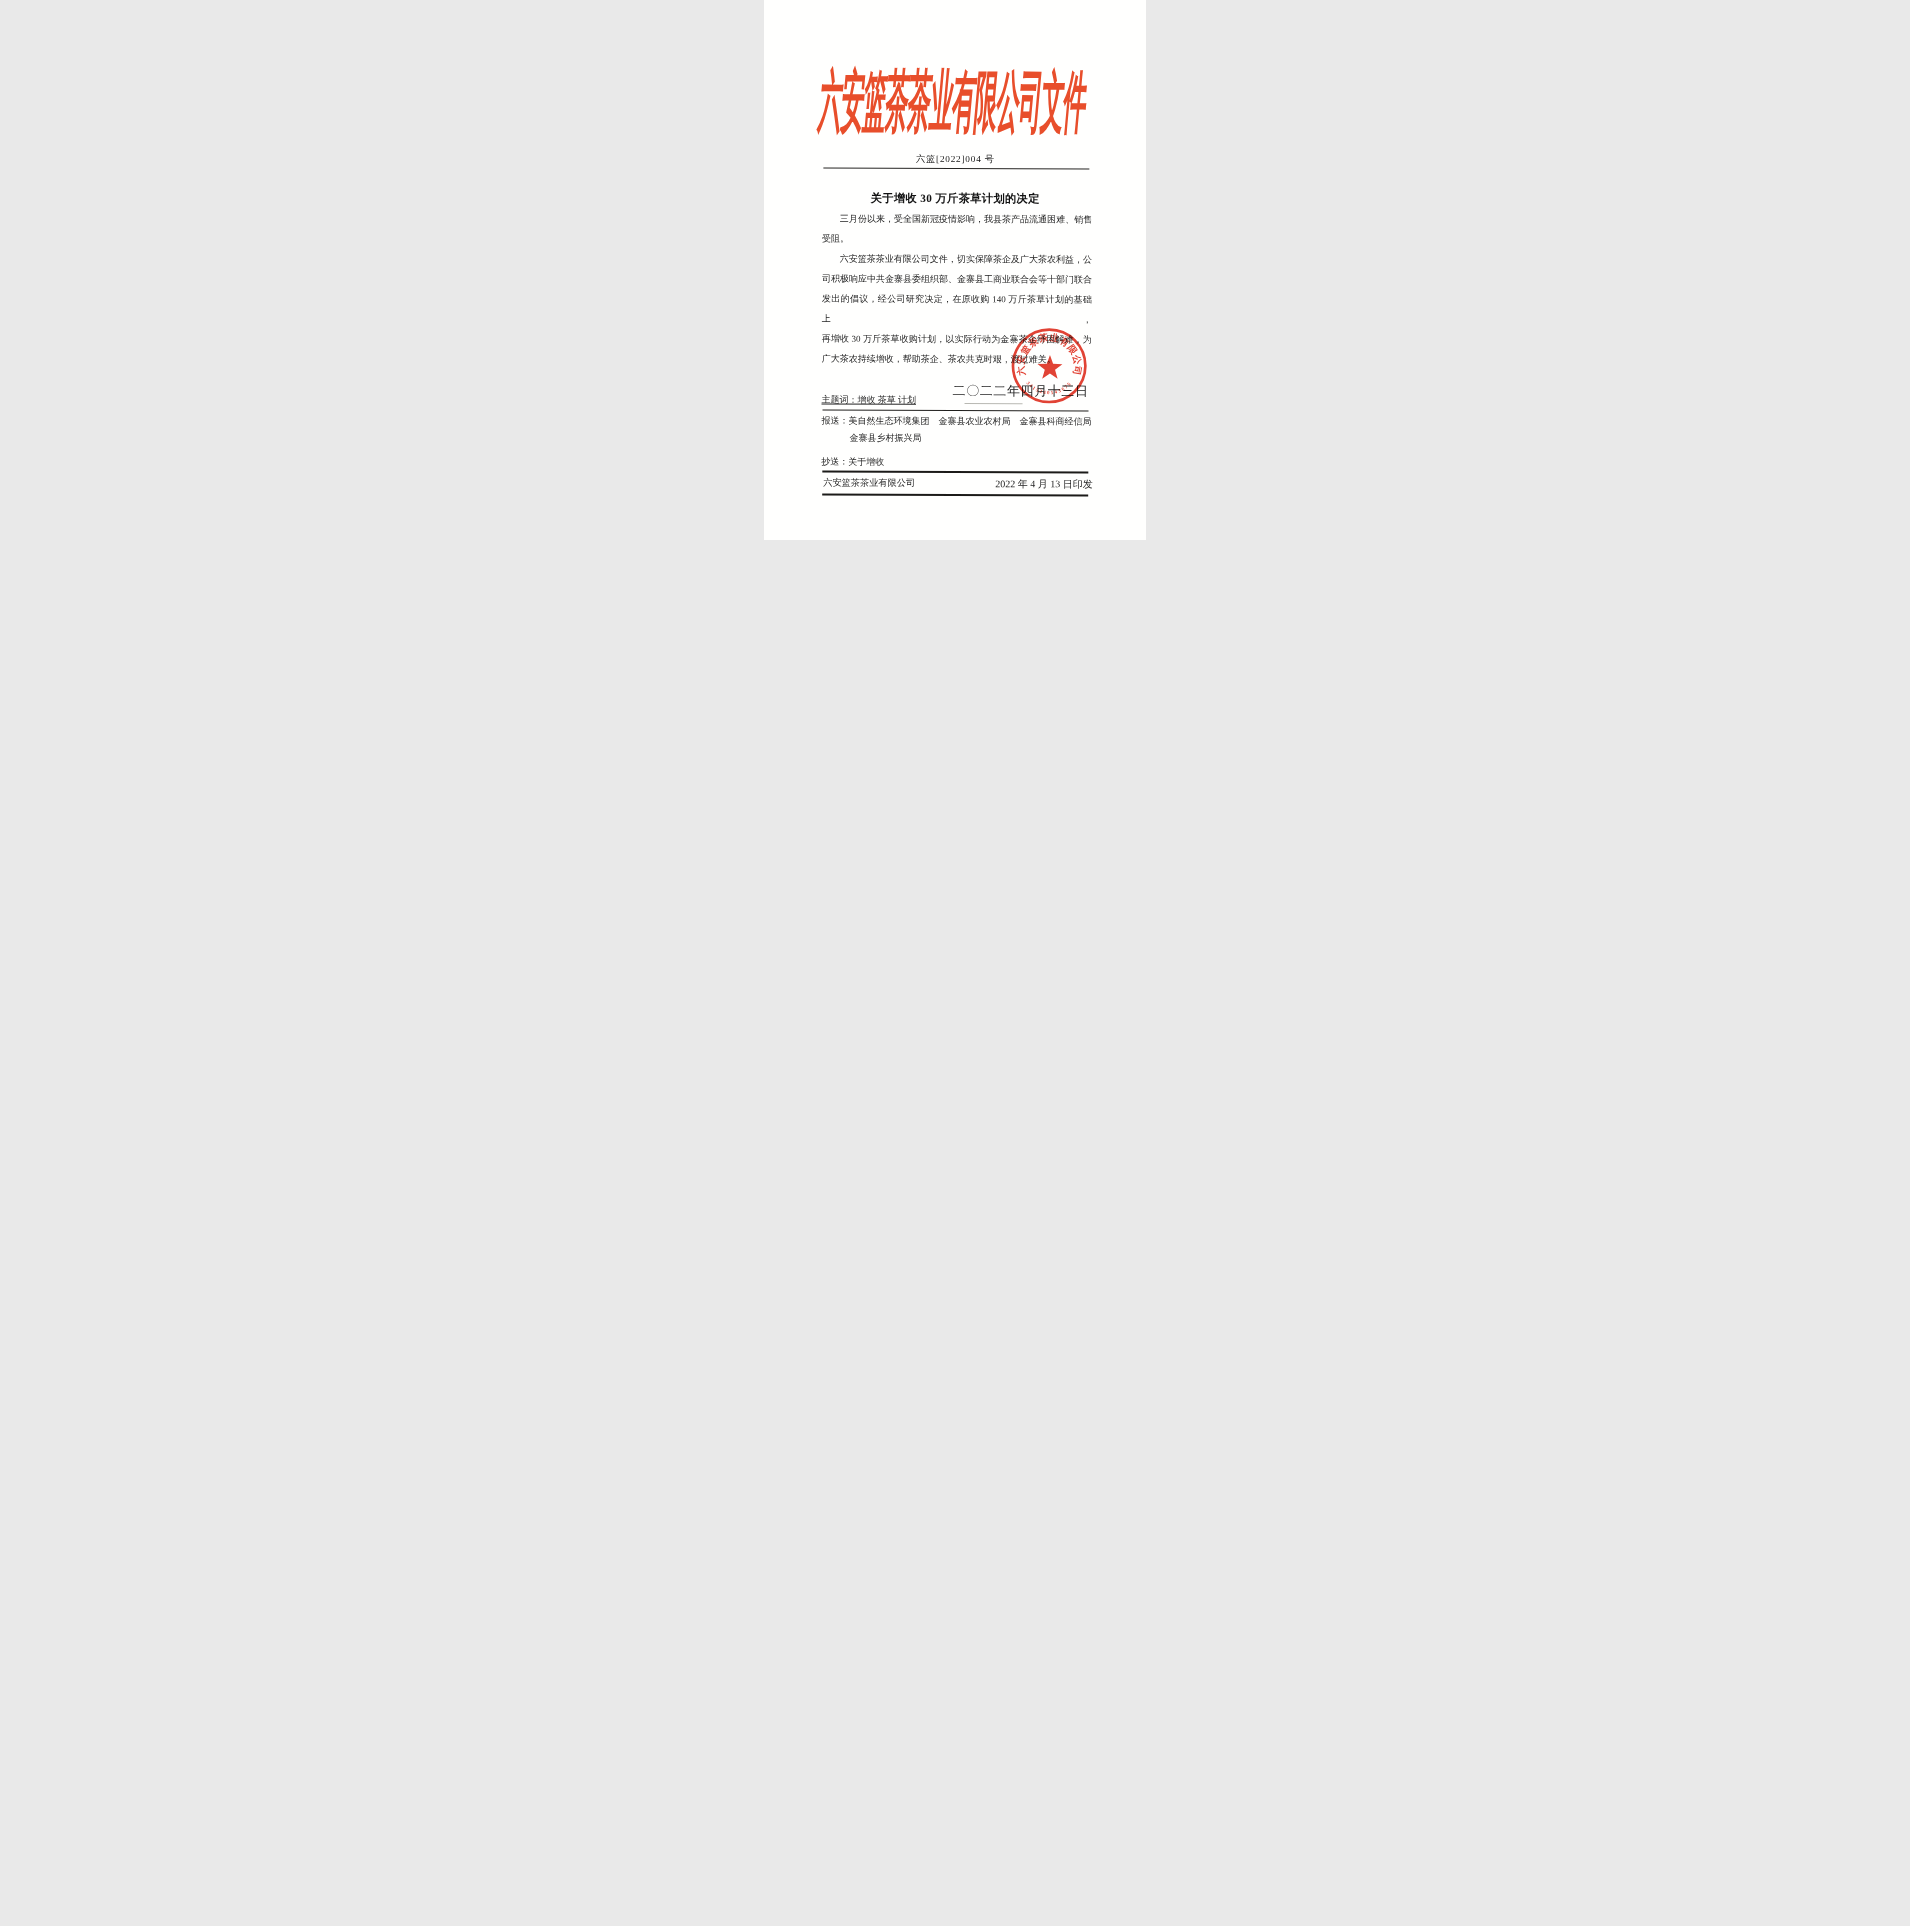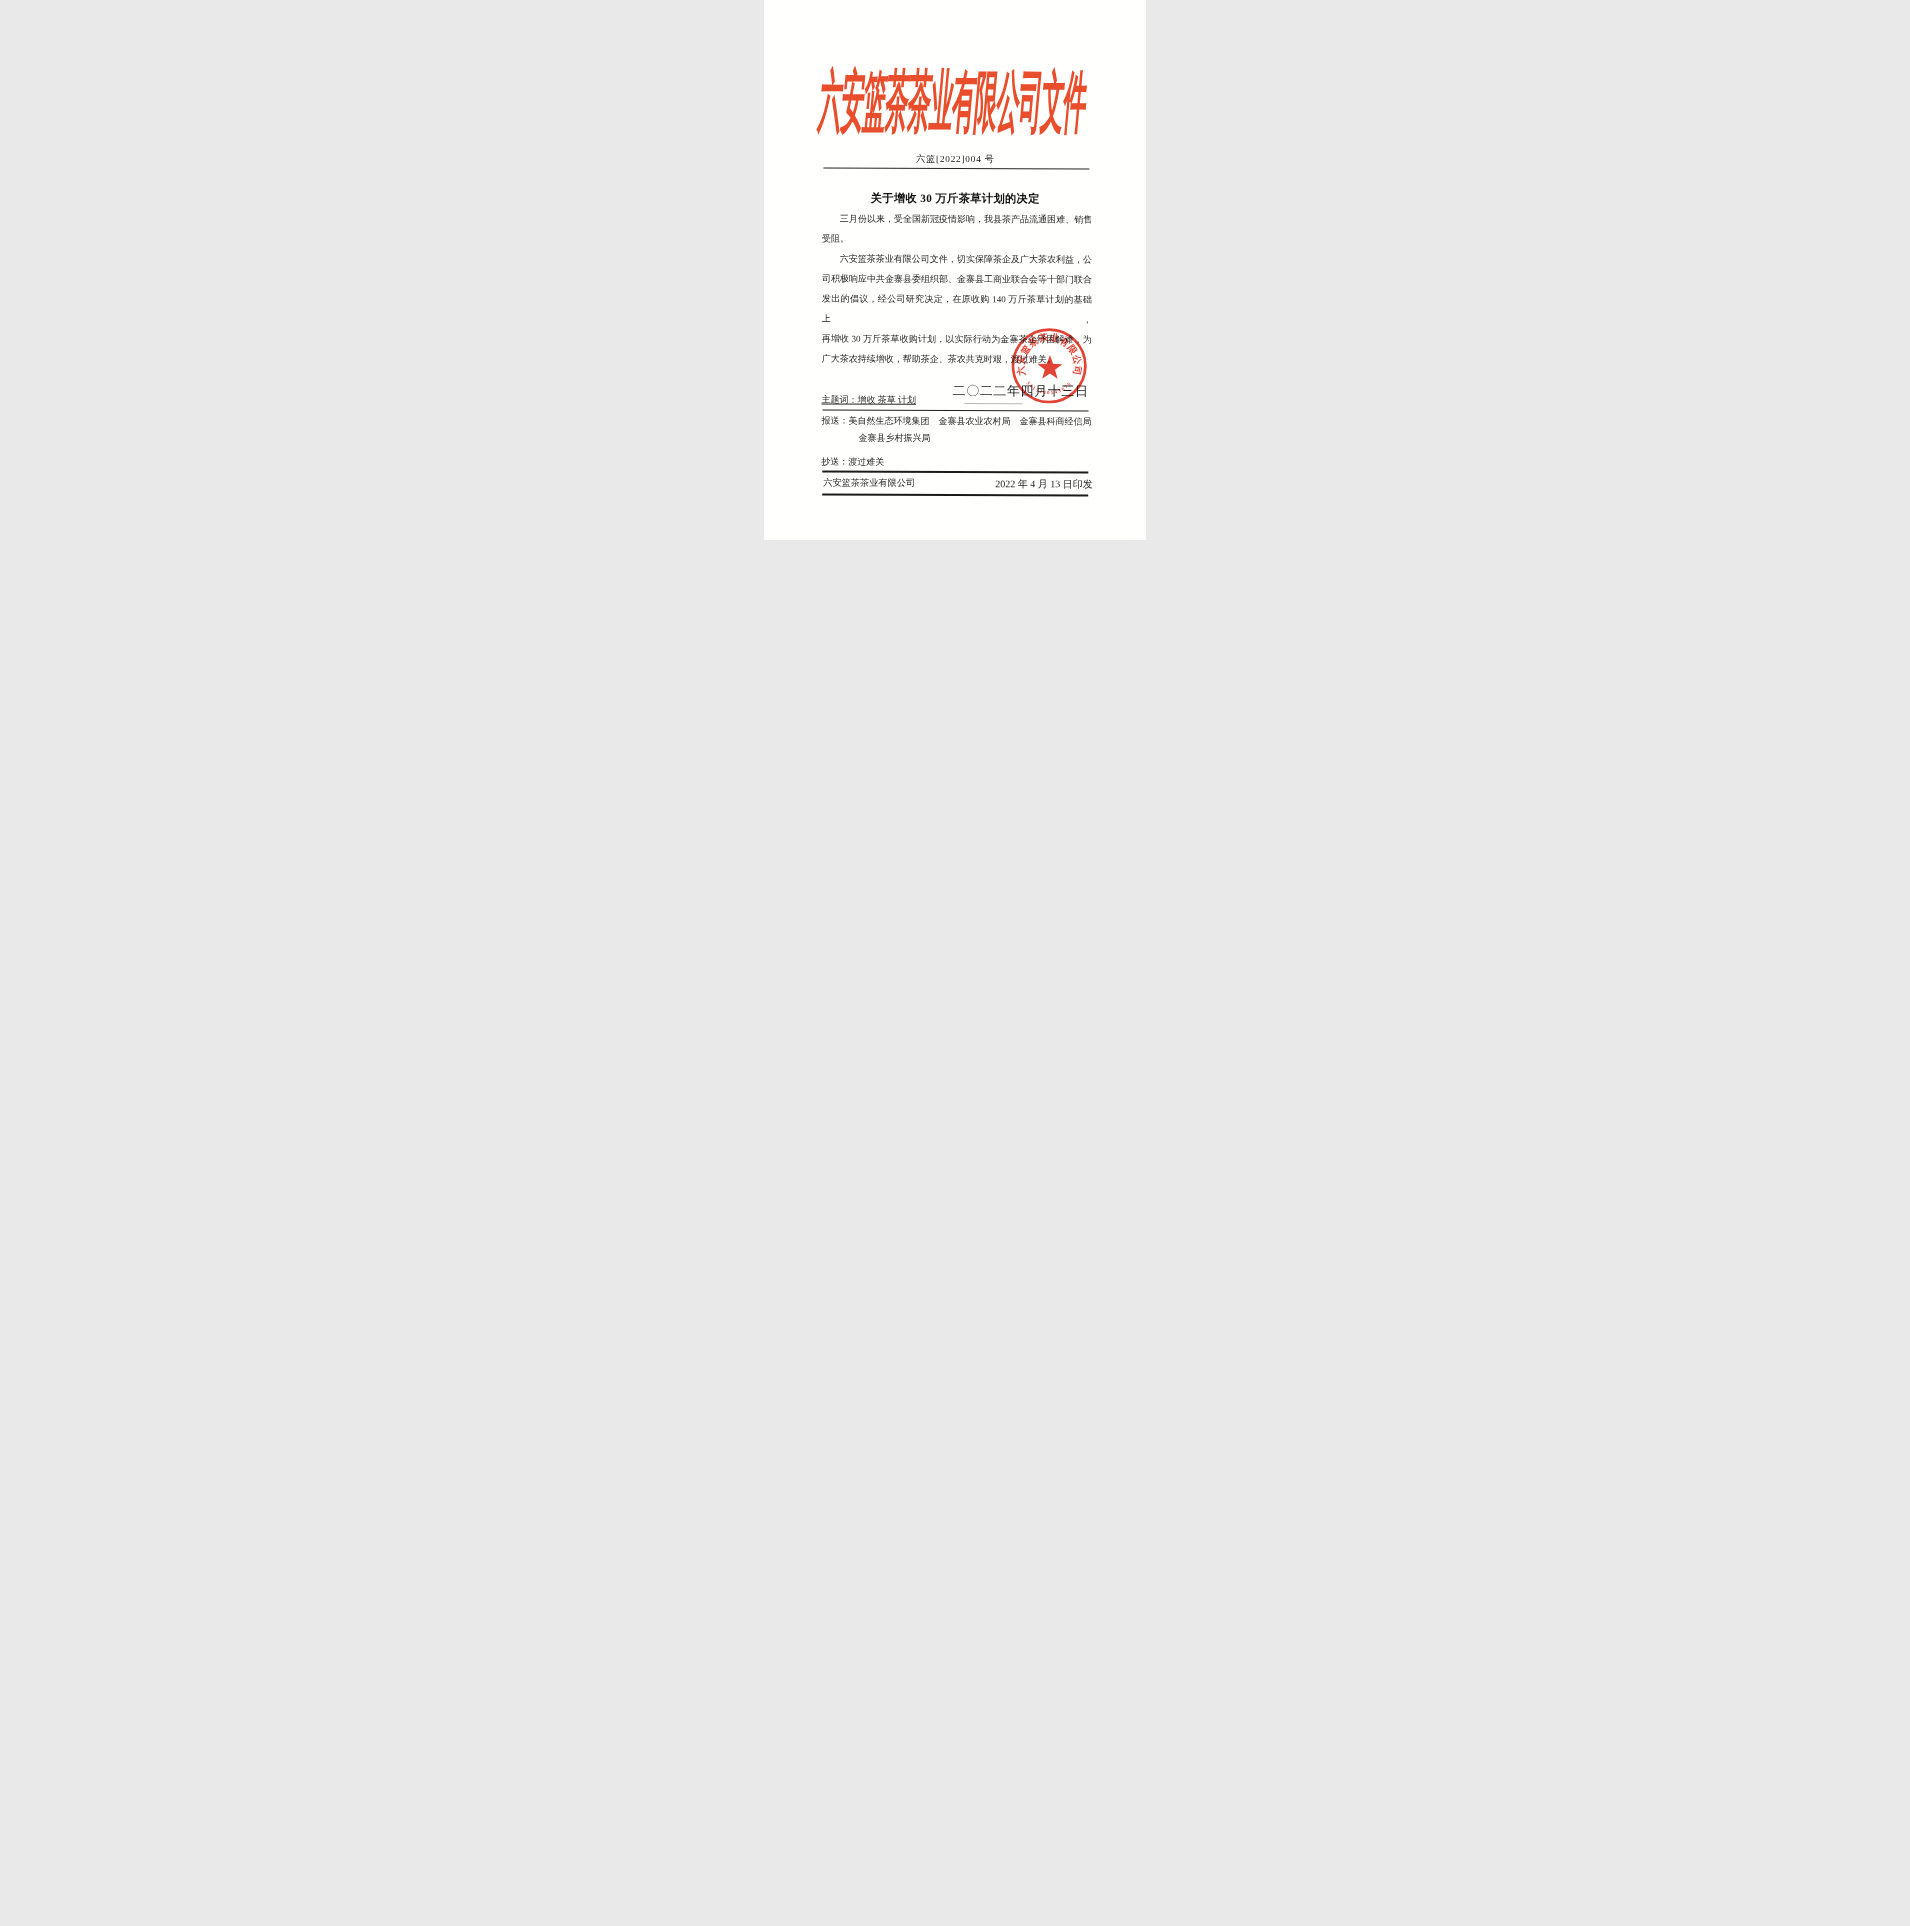--- a/index.html
+++ b/index.html
@@ -71,21 +71,21 @@
   }
   .seal svg{display:block;width:100%;height:100%;}
   .seal text{font-family:"Liberation Serif","DejaVu Serif",serif;fill:#DF3425;}
   .seal .arc-cjk{font-size:24px;font-weight:bold;letter-spacing:1.5px;}
   .seal .arc-num{font-size:13px;font-weight:bold;letter-spacing:4px;}
 
   
   .meta{position:absolute;left:58px;font-size:9px;color:#232323;line-height:11.2px;white-space:pre-wrap;}
   .subject-line{top:395px;text-decoration:underline;}
   .report-line1{top:416px;}
-  .report-line2{top:433px;left:86px;margin-left:9px;}
+  .report-line2{top:433px;left:86px;}
   .cc-line{top:457px;}
 
   .faint-line{position:absolute;top:403px;left:201px;width:58px;height:0.5px;background:#b8b8b2;}
 
   .footer-company{position:absolute;top:478px;left:60px;font-size:9.2px;line-height:11.2px;color:#1f1f1f;}
   .footer-date{position:absolute;top:478px;left:232px;font-size:10px;line-height:11.2px;color:#1f1f1f;}
 </style>
 </head>
 <body>
 
@@ -131,21 +131,21 @@
 
     <div class="meta subject-line">主题词：增收 茶草 计划</div>
 
     <div class="faint-line"></div>
 
     <div class="rule rule-2"></div>
 
     <div class="meta report-line1">报送：美自然生态环境集团　金寨县农业农村局　金寨县科商经信局</div>
     <div class="meta report-line2">金寨县乡村振兴局</div>
 
-    <div class="meta cc-line">抄送：渡过难关</div>
+    <div class="meta cc-line">抄送：关于增收</div>
 
     <div class="rule rule-3"></div>
 
     <div class="footer-company">六安篮茶茶业有限公司</div>
     <div class="footer-date">2022 年 4 月 13 日印发</div>
 
     <div class="rule rule-4"></div>
 
   </div>
 </div>

